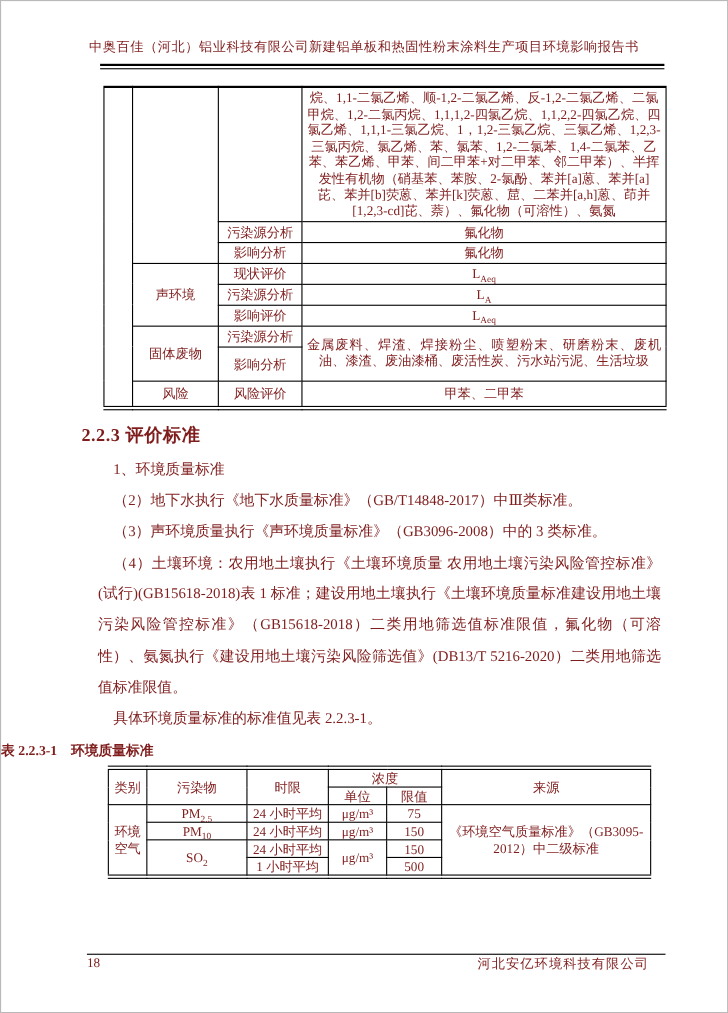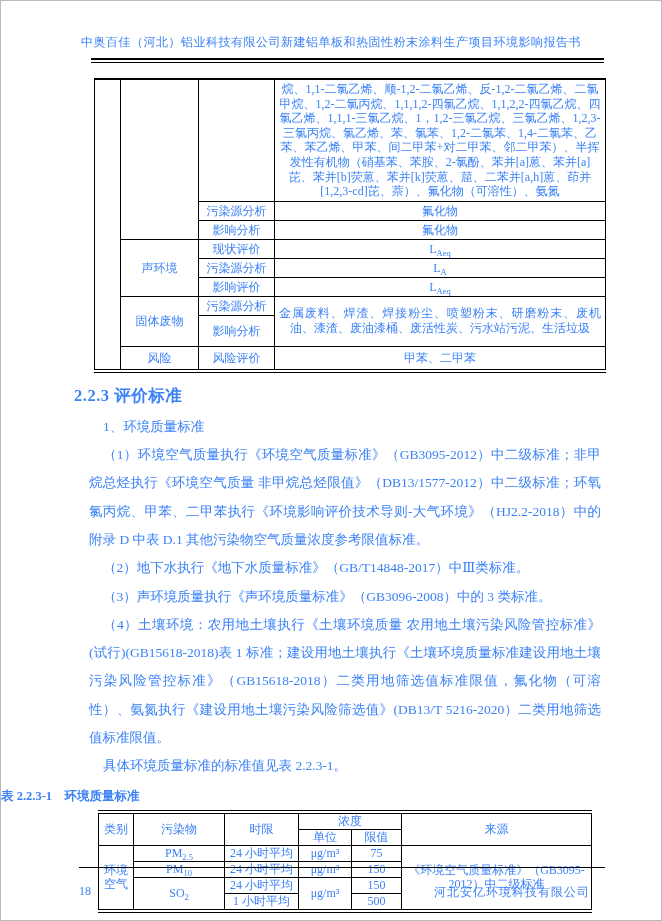--- a/index.html
+++ b/index.html
@@ -3,21 +3,21 @@
 <meta charset="utf-8">
 <style>
   html,body { margin:0; padding:0; background:#fff; }
   .page {
     position:relative;
     width:662px; height:921px;
     box-sizing:border-box;
     border:1px solid #b9b9b9;
     background:#ffffff;
     font-family:"Liberation Serif","DejaVu Serif",serif;
-    color:#3b82f6;
+    color:#7f1d1d;
     overflow:hidden;
   }
   
   .header-title {
     margin-top:33px;
     text-align:center;
     font-size:12px;
     letter-spacing:0.5px;
   }
   .header-rule {
@@ -97,21 +97,21 @@
     padding:0 2px;
     line-height:14.5px;
     height:15px;
   }
   .quality-table tr.data-first > td { border-top-width:1.8px; }
   
   .footer {
     position:absolute;
     left:78px; right:56px; top:866px;
     border-top:1.5px solid #000;
-    padding-top:16px;
+    padding-top:0;
     font-size:12px;
   }
   .footer .page-num { float:left; }
   .footer .company { float:right; margin-right:15px; letter-spacing:1px; }
 </style>
 </head>
 <body>
 
 <div class="page">
 
@@ -166,21 +166,20 @@
       <td>风险评价</td>
       <td>甲苯、二甲苯</td>
     </tr>
   </tbody>
     </table>
 
   <div class="section-heading">2.2.3 评价标准</div>
 
   <div class="body-text">
     <p>1、环境质量标准</p>
-    <p>（1）环境空气质量执行《环境空气质量标准》（GB3095-2012）中二级标准；非甲烷总烃执行《环境空气质量 非甲烷总烃限值》（DB13/1577-2012）中二级标准；环氧氯丙烷、甲苯、二甲苯执行《环境影响评价技术导则-大气环境》（HJ2.2-2018）中的附录 D 中表 D.1 其他污染物空气质量浓度参考限值标准。</p>
     <p>（2）地下水执行《地下水质量标准》（GB/T14848-2017）中Ⅲ类标准。</p>
     <p>（3）声环境质量执行《声环境质量标准》（GB3096-2008）中的 3 类标准。</p>
     <p>（4）土壤环境：农用地土壤执行《土壤环境质量 农用地土壤污染风险管控标准》(试行)(GB15618-2018)表 1 标准；建设用地土壤执行《土壤环境质量标准建设用地土壤污染风险管控标准》（GB15618-2018）二类用地筛选值标准限值，氟化物（可溶性）、氨氮执行《建设用地土壤污染风险筛选值》(DB13/T 5216-2020）二类用地筛选值标准限值。</p>
     <p>具体环境质量标准的标准值见表 2.2.3-1。</p>
   </div>
 
   <div class="table-caption">表 2.2.3-1　环境质量标准</div>
 
   <table class="quality-table">
     <colgroup>

